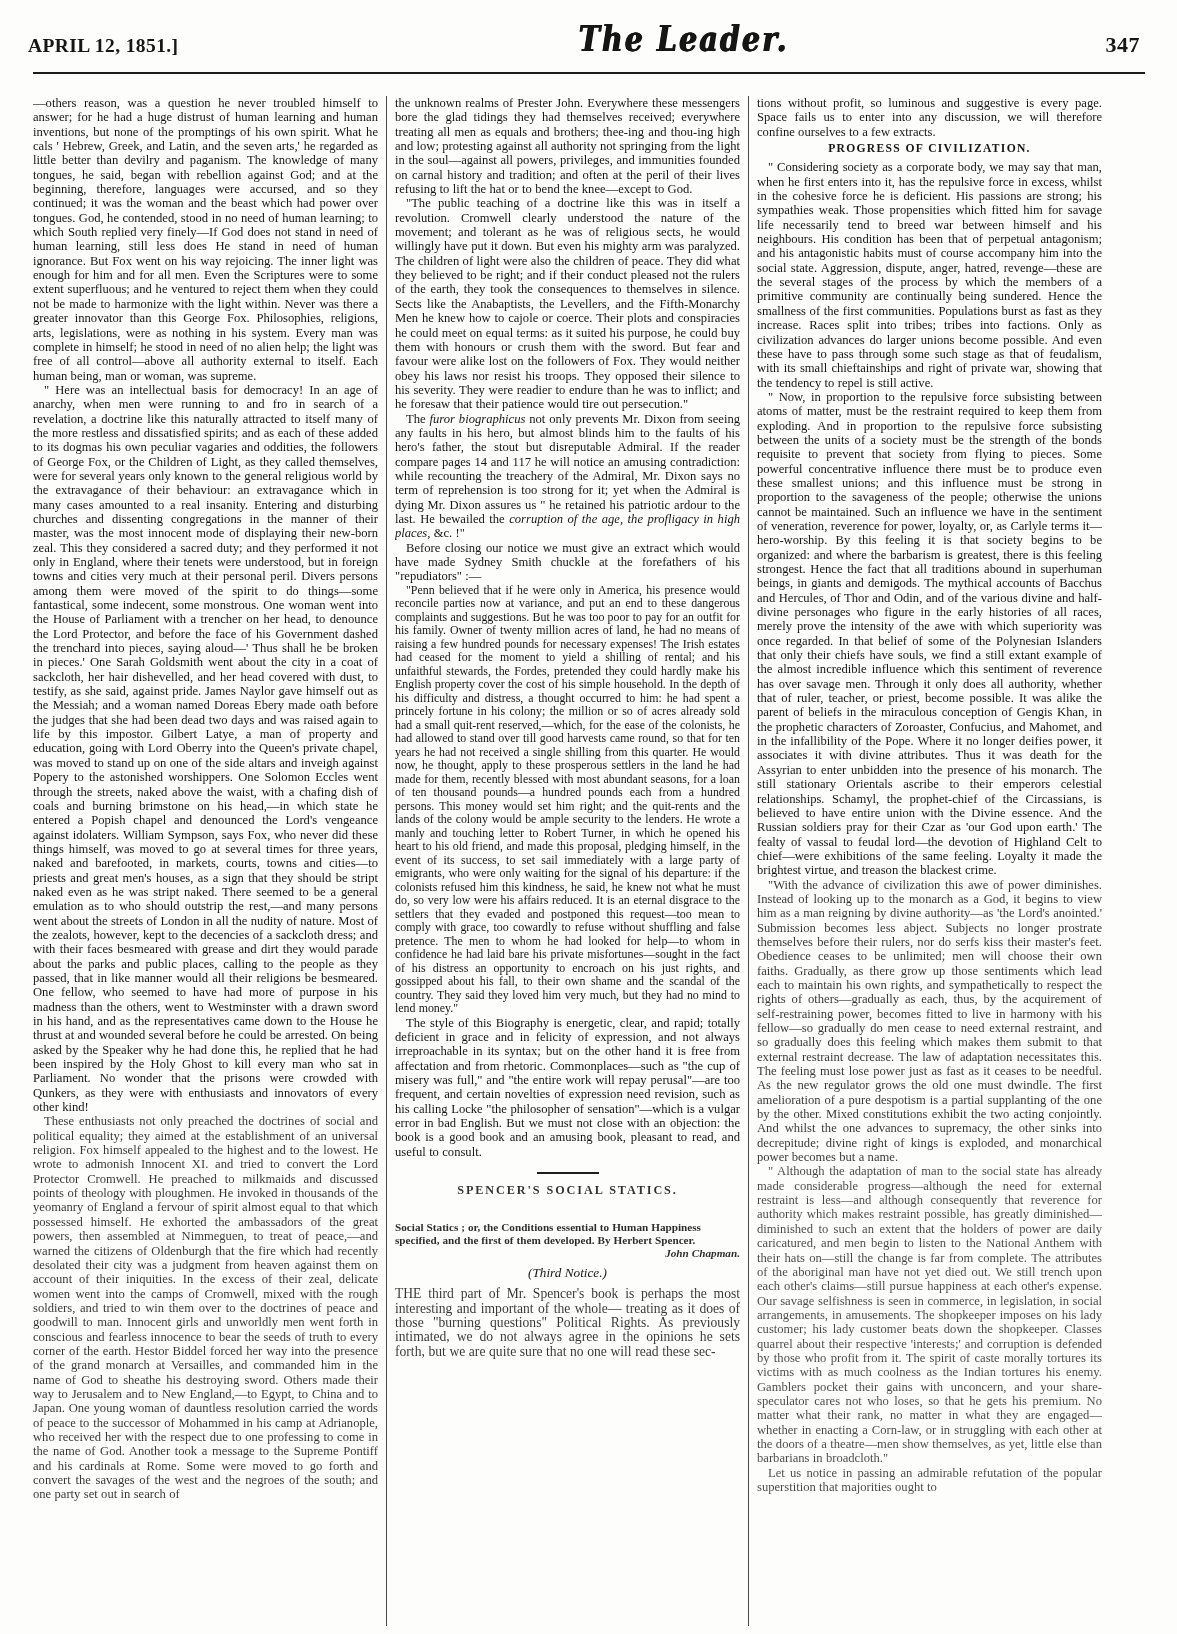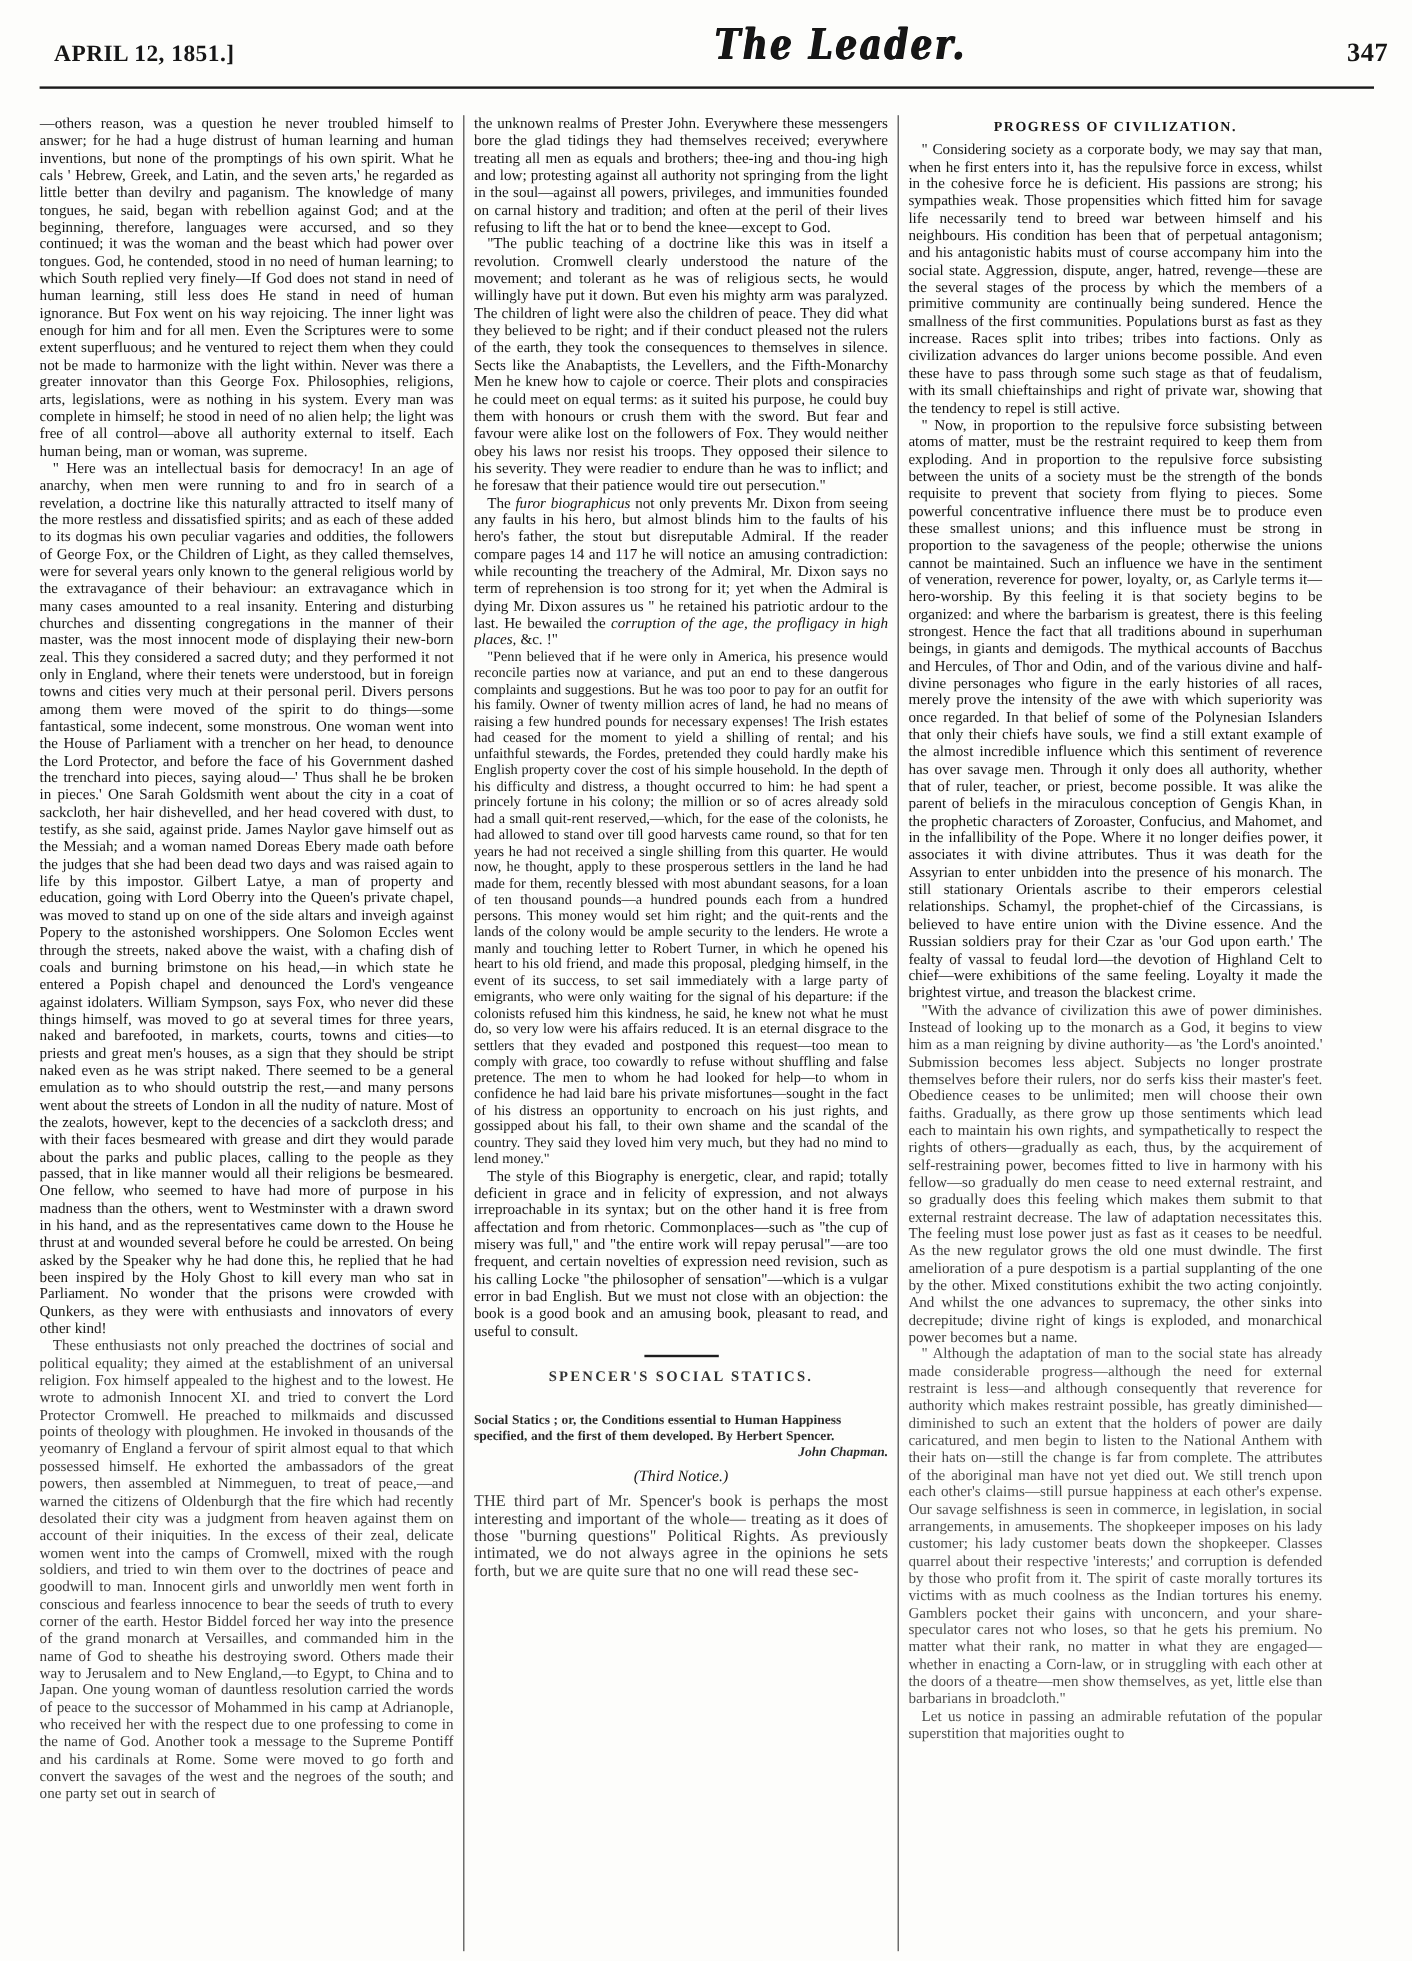--- a/index.html
+++ b/index.html
@@ -19,21 +19,21 @@
   
   .page {
     position: absolute;
     inset: 0;
     background: #fdfdfb;
   }
 
   
   .masthead {
     position: absolute;
-    left: 45px;
+    left: 28px;
     top: 24px;
     width: 1112px;
     height: 44px;
     display: flex;
     align-items: baseline;
     justify-content: space-between;
   }
   .masthead-date {
     font-family: "Liberation Serif", "DejaVu Serif", serif;
     font-size: 19.5px;
@@ -189,35 +189,37 @@
     </div>
 
     <div class="col-rule"></div>
 
     <div class="col">
       <p class="noind">the unknown realms of Prester John. Everywhere these messengers bore the glad tidings they had themselves received; everywhere treating all men as equals and brothers; thee-ing and thou-ing high and low; protesting against all authority not springing from the light in the soul—against all powers, privileges, and immunities founded on carnal history and tradition; and often at the peril of their lives refusing to lift the hat or to bend the knee—except to God.</p>
       <p class="ind">"The public teaching of a doctrine like this was in itself a revolution. Cromwell clearly understood the nature of the movement; and tolerant as he was of religious sects, he would willingly have put it down. But even his mighty arm was paralyzed. The children of light were also the children of peace. They did what they believed to be right; and if their conduct pleased not the rulers of the earth, they took the consequences to themselves in silence. Sects like the Anabaptists, the Levellers, and the Fifth-Monarchy Men he knew how to cajole or coerce. Their plots and conspiracies he could meet on equal terms: as it suited his purpose, he could buy them with honours or crush them with the sword. But fear and favour were alike lost on the followers of Fox. They would neither obey his laws nor resist his troops. They opposed their silence to his severity. They were readier to endure than he was to inflict; and he foresaw that their patience would tire out persecution."</p>
 
       <p class="ind"><span>The </span><i>furor biographicus</i><span> not only prevents Mr. Dixon from seeing any faults in his hero, but almost blinds him to the faults of his hero's father, the stout but disreputable Admiral. If the reader compare pages 14 and 117 he will notice an amusing contradiction: while recounting the treachery of the Admiral, Mr. Dixon says no term of reprehension is too strong for it; yet when the Admiral is dying Mr. Dixon assures us " he retained his patriotic ardour to the last. He bewailed the </span><i>corruption of the age, the profligacy in high places,</i><span> &amp;c. !"</span></p>
 
+      <p class="ind">Before closing our notice we must give an extract which would have made Sydney Smith chuckle at the forefathers of his "repudiators" :—</p>
       <p class="quote">"Penn believed that if he were only in America, his presence would reconcile parties now at variance, and put an end to these dangerous complaints and suggestions. But he was too poor to pay for an outfit for his family. Owner of twenty million acres of land, he had no means of raising a few hundred pounds for necessary expenses! The Irish estates had ceased for the moment to yield a shilling of rental; and his unfaithful stewards, the Fordes, pretended they could hardly make his English property cover the cost of his simple household. In the depth of his difficulty and distress, a thought occurred to him: he had spent a princely fortune in his colony; the million or so of acres already sold had a small quit-rent reserved,—which, for the ease of the colonists, he had allowed to stand over till good harvests came round, so that for ten years he had not received a single shilling from this quarter. He would now, he thought, apply to these prosperous settlers in the land he had made for them, recently blessed with most abundant seasons, for a loan of ten thousand pounds—a hundred pounds each from a hundred persons. This money would set him right; and the quit-rents and the lands of the colony would be ample security to the lenders. He wrote a manly and touching letter to Robert Turner, in which he opened his heart to his old friend, and made this proposal, pledging himself, in the event of its success, to set sail immediately with a large party of emigrants, who were only waiting for the signal of his departure: if the colonists refused him this kindness, he said, he knew not what he must do, so very low were his affairs reduced. It is an eternal disgrace to the settlers that they evaded and postponed this request—too mean to comply with grace, too cowardly to refuse without shuffling and false pretence. The men to whom he had looked for help—to whom in confidence he had laid bare his private misfortunes—sought in the fact of his distress an opportunity to encroach on his just rights, and gossipped about his fall, to their own shame and the scandal of the country. They said they loved him very much, but they had no mind to lend money."</p>
       <p class="ind">The style of this Biography is energetic, clear, and rapid; totally deficient in grace and in felicity of expression, and not always irreproachable in its syntax; but on the other hand it is free from affectation and from rhetoric. Commonplaces—such as "the cup of misery was full," and "the entire work will repay perusal"—are too frequent, and certain novelties of expression need revision, such as his calling Locke "the philosopher of sensation"—which is a vulgar error in bad English. But we must not close with an objection: the book is a good book and an amusing book, pleasant to read, and useful to consult.</p>
 
       <div class="short-rule"></div>
       <p class="sec-head">SPENCER'S SOCIAL STATICS.</p>
       <p class="sec-sub">Social Statics ; or, the Conditions essential to Human Happiness</p>
       <p class="sec-sub">specified, and the first of them developed.   By Herbert Spencer.</p>
       <p class="sec-sub-2">John Chapman.</p>
       <p class="notice">(Third Notice.)</p>
       <p class="noind dropstart faded">THE third part of Mr. Spencer's book is perhaps the most interesting and important of the whole— treating as it does of those "burning questions" Political Rights. As previously intimated, we do not always agree in the opinions he sets forth, but we are quite sure that no one will read these sec-</p>
     </div>
 
     <div class="col-rule"></div>
 
     <div class="col">
+      <p class="noind">tions without profit, so luminous and suggestive is every page. Space fails us to enter into any discussion, we will therefore confine ourselves to a few extracts.</p>
       <p class="sec-head-plain">PROGRESS OF CIVILIZATION.</p>
       <p class="ind">" Considering society as a corporate body, we may say that man, when he first enters into it, has the repulsive force in excess, whilst in the cohesive force he is deficient. His passions are strong; his sympathies weak. Those propensities which fitted him for savage life necessarily tend to breed war between himself and his neighbours. His condition has been that of perpetual antagonism; and his antagonistic habits must of course accompany him into the social state. Aggression, dispute, anger, hatred, revenge—these are the several stages of the process by which the members of a primitive community are continually being sundered. Hence the smallness of the first communities. Populations burst as fast as they increase. Races split into tribes; tribes into factions. Only as civilization advances do larger unions become possible. And even these have to pass through some such stage as that of feudalism, with its small chieftainships and right of private war, showing that the tendency to repel is still active.</p>
       <p class="ind">" Now, in proportion to the repulsive force subsisting between atoms of matter, must be the restraint required to keep them from exploding. And in proportion to the repulsive force subsisting between the units of a society must be the strength of the bonds requisite to prevent that society from flying to pieces. Some powerful concentrative influence there must be to produce even these smallest unions; and this influence must be strong in proportion to the savageness of the people; otherwise the unions cannot be maintained. Such an influence we have in the sentiment of veneration, reverence for power, loyalty, or, as Carlyle terms it—hero-worship. By this feeling it is that society begins to be organized: and where the barbarism is greatest, there is this feeling strongest. Hence the fact that all traditions abound in superhuman beings, in giants and demigods. The mythical accounts of Bacchus and Hercules, of Thor and Odin, and of the various divine and half-divine personages who figure in the early histories of all races, merely prove the intensity of the awe with which superiority was once regarded. In that belief of some of the Polynesian Islanders that only their chiefs have souls, we find a still extant example of the almost incredible influence which this sentiment of reverence has over savage men. Through it only does all authority, whether that of ruler, teacher, or priest, become possible. It was alike the parent of beliefs in the miraculous conception of Gengis Khan, in the prophetic characters of Zoroaster, Confucius, and Mahomet, and in the infallibility of the Pope. Where it no longer deifies power, it associates it with divine attributes. Thus it was death for the Assyrian to enter unbidden into the presence of his monarch. The still stationary Orientals ascribe to their emperors celestial relationships. Schamyl, the prophet-chief of the Circassians, is believed to have entire union with the Divine essence. And the Russian soldiers pray for their Czar as 'our God upon earth.' The fealty of vassal to feudal lord—the devotion of Highland Celt to chief—were exhibitions of the same feeling. Loyalty it made the brightest virtue, and treason the blackest crime.</p>
       <p class="ind faded">"With the advance of civilization this awe of power diminishes. Instead of looking up to the monarch as a God, it begins to view him as a man reigning by divine authority—as 'the Lord's anointed.' Submission becomes less abject. Subjects no longer prostrate themselves before their rulers, nor do serfs kiss their master's feet. Obedience ceases to be unlimited; men will choose their own faiths. Gradually, as there grow up those sentiments which lead each to maintain his own rights, and sympathetically to respect the rights of others—gradually as each, thus, by the acquirement of self-restraining power, becomes fitted to live in harmony with his fellow—so gradually do men cease to need external restraint, and so gradually does this feeling which makes them submit to that external restraint decrease. The law of adaptation necessitates this. The feeling must lose power just as fast as it ceases to be needful. As the new regulator grows the old one must dwindle. The first amelioration of a pure despotism is a partial supplanting of the one by the other. Mixed constitutions exhibit the two acting conjointly. And whilst the one advances to supremacy, the other sinks into decrepitude; divine right of kings is exploded, and monarchical power becomes but a name.</p>
       <p class="ind faded2">" Although the adaptation of man to the social state has already made considerable progress—although the need for external restraint is less—and although consequently that reverence for authority which makes restraint possible, has greatly diminished—diminished to such an extent that the holders of power are daily caricatured, and men begin to listen to the National Anthem with their hats on—still the change is far from complete. The attributes of the aboriginal man have not yet died out. We still trench upon each other's claims—still pursue happiness at each other's expense. Our savage selfishness is seen in commerce, in legislation, in social arrangements, in amusements. The shopkeeper imposes on his lady customer; his lady customer beats down the shopkeeper. Classes quarrel about their respective 'interests;' and corruption is defended by those who profit from it. The spirit of caste morally tortures its victims with as much coolness as the Indian tortures his enemy. Gamblers pocket their gains with unconcern, and your share-speculator cares not who loses, so that he gets his premium. No matter what their rank, no matter in what they are engaged—whether in enacting a Corn-law, or in struggling with each other at the doors of a theatre—men show themselves, as yet, little else than barbarians in broadcloth."</p>
       <p class="ind faded2">Let us notice in passing an admirable refutation of the popular superstition that majorities ought to</p>
     </div>
 
   </div>
 </div>

